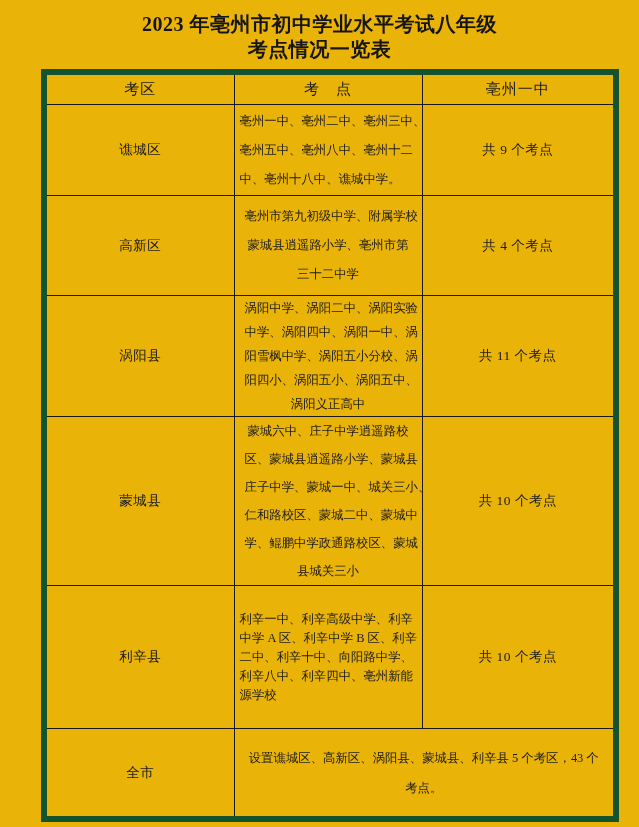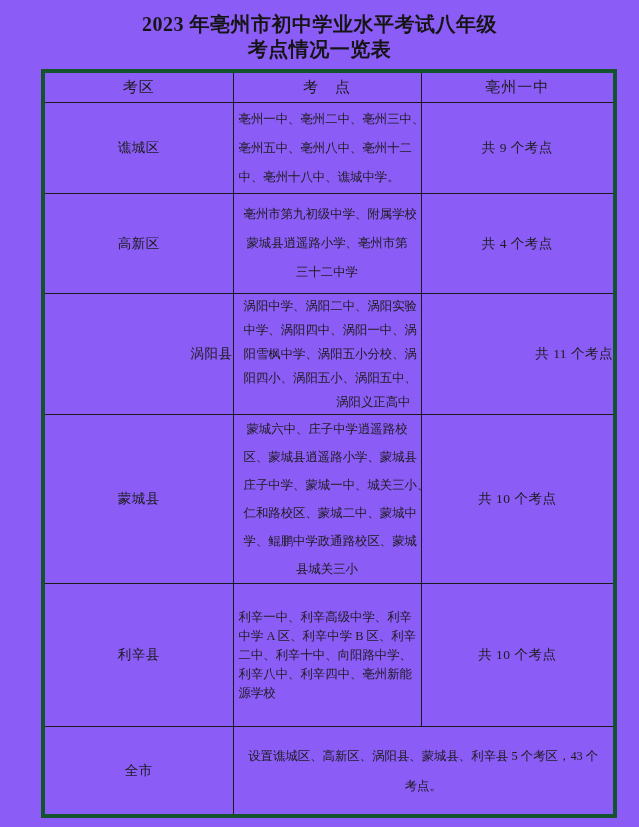--- a/index.html
+++ b/index.html
@@ -11,37 +11,37 @@
     width: 639px;
     height: 827px;
     overflow: hidden;
     font-family: "Liberation Serif", serif;
     color: #1c1c1c;
   }
   .page {
     width: 639px;
     height: 827px;
     position: relative;
-    background: #8b5cf6;
+    background: #eab308;
   }
   .title-block {
     padding-top: 12px;
     text-align: center;
     font-weight: bold;
     font-size: 20px;
     line-height: 25px;
     color: #151515;
     letter-spacing: 0.5px;
   }
   table.exam-table {
     border-collapse: collapse;
     table-layout: fixed;
     margin: 7px 0 0 41px;
     width: 572px;
-    border: 4px solid #14532d;
+    border: 6px solid #14532d;
   }
   col.c-district { width: 190px; }
   col.c-sites    { width: 188px; }
   col.c-summary  { width: 194px; }
   th, td {
     border: 1px solid #1a1a1a;
     padding: 0;
     vertical-align: middle;
     overflow: hidden;
   }
@@ -63,21 +63,21 @@
     white-space: pre;
     line-height: 29px;
     padding: 0 10px;
   }
   td.sites.align-left {
     text-align: left;
     padding-left: 5px;
   }
   tr.row-qc  td { height: 90px; }
   tr.row-gx  td { height: 99px; }
-  tr.row-gy  td { height: 119px; text-align: right; }
+  tr.row-gy  td { height: 119px; }
   tr.row-gy  td.sites { line-height: 24px; }
   tr.row-mc  td { height: 166px; }
   tr.row-mc  td.sites { line-height: 28px; }
   tr.row-lx  td { height: 142px; }
   tr.row-lx  td.sites { line-height: 19px; }
   tr.row-all td { height: 87px; }
   tr.row-all td.sites { line-height: 30px; }
 </style>
 </head>
 <body>

